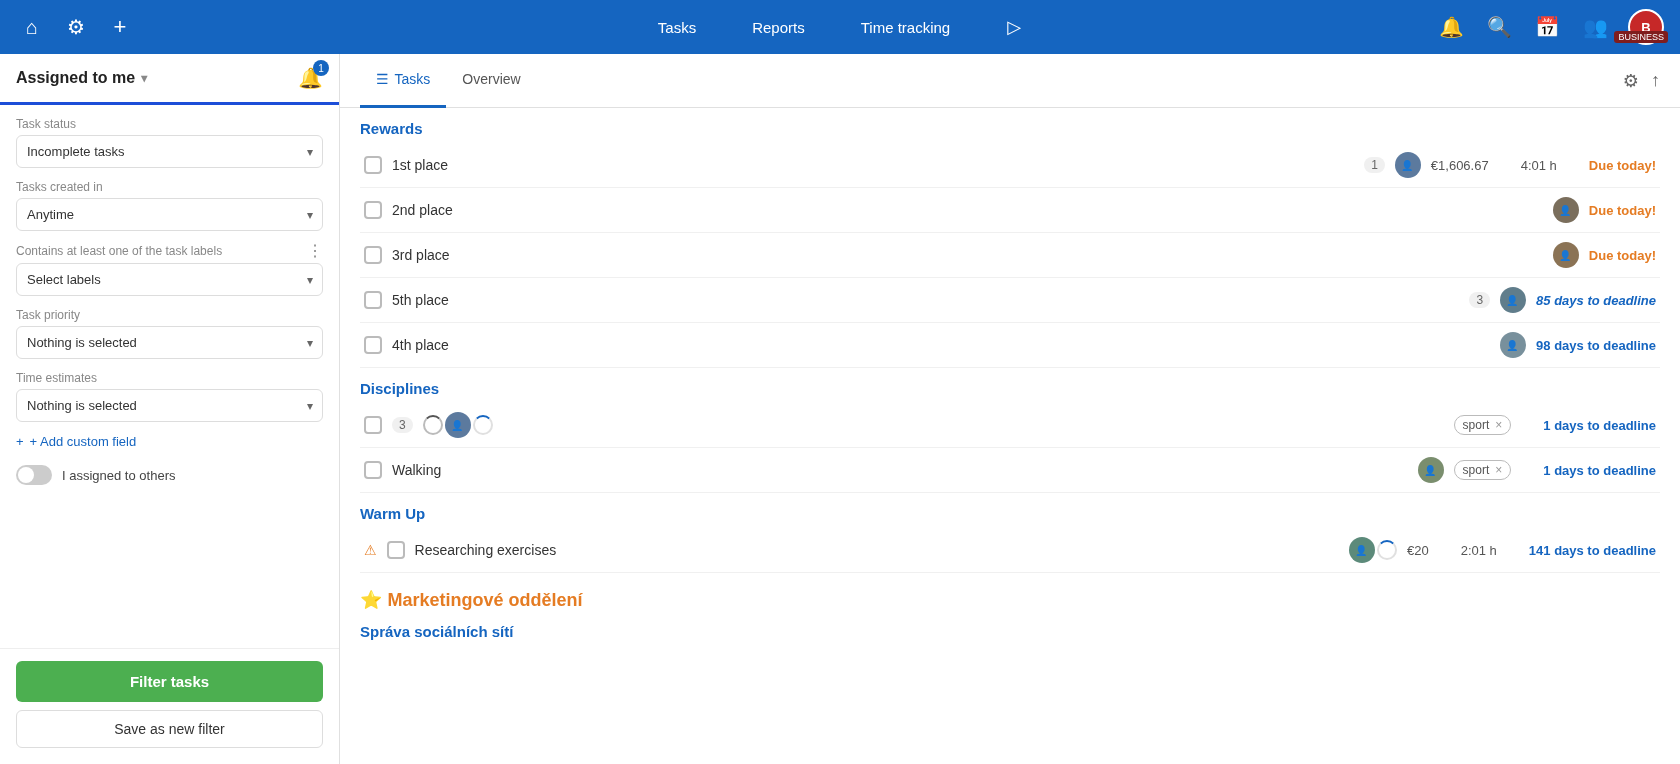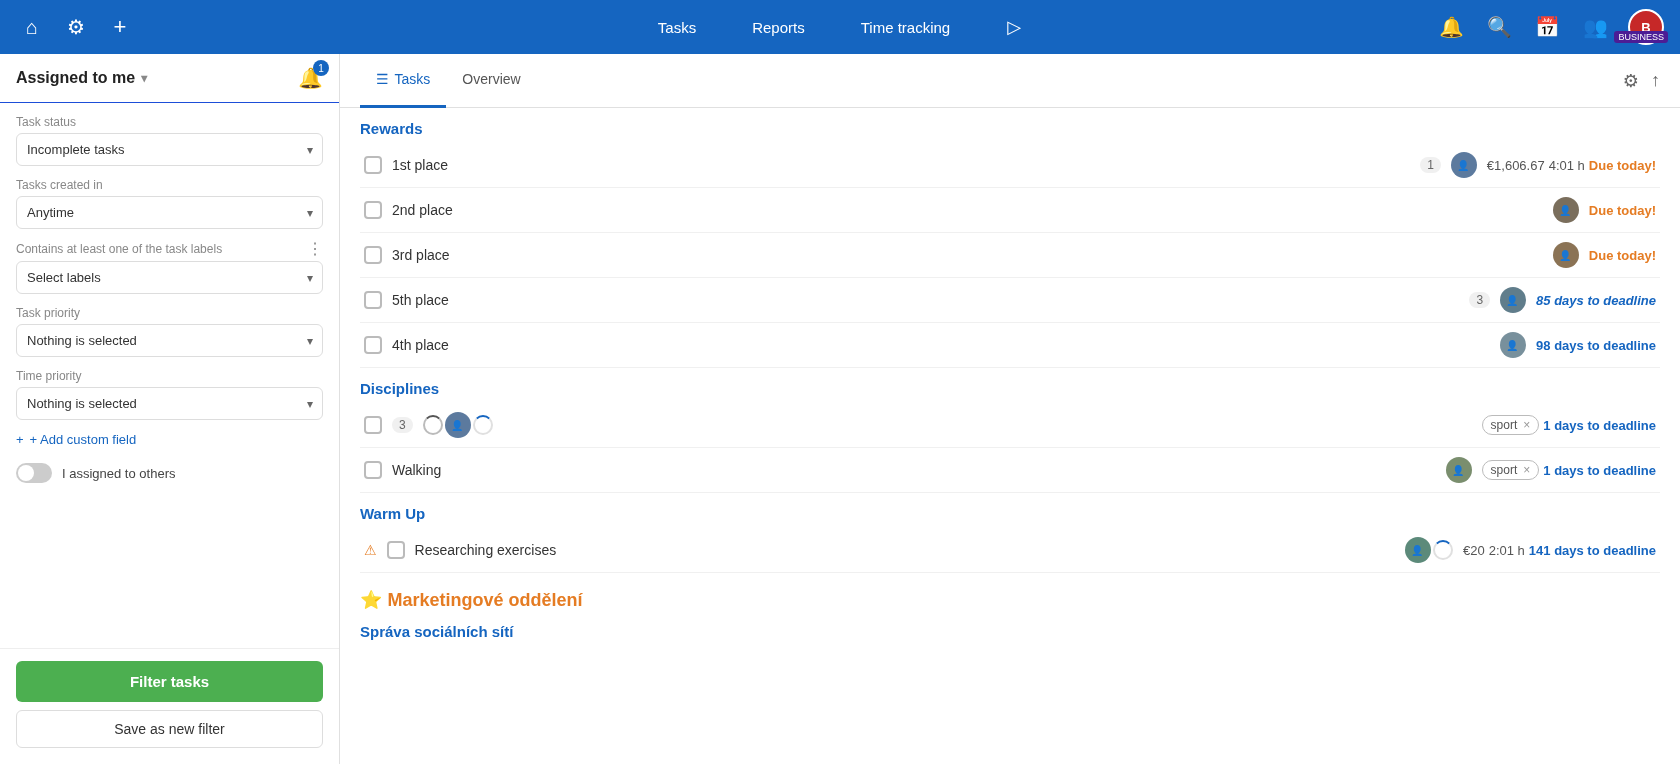--- a/index.html
+++ b/index.html
@@ -47,21 +47,21 @@
     .avatar-circle {
       width: 36px; height: 36px;
       border-radius: 50%;
       background: #c62828;
       display: flex; align-items: center; justify-content: center;
       color: #fff; font-size: 13px; font-weight: bold;
       border: 2px solid #fff;
       cursor: pointer;
     }
     .business-badge {
-      background: #4c1d95;
+      background: #7f1d1d;
       color: #fff;
       font-size: 9px;
       padding: 1px 4px;
       border-radius: 3px;
       position: absolute;
       bottom: 2px;
       right: -4px;
     }
     .avatar-wrap { position: relative; }
 
@@ -76,21 +76,21 @@
       border-right: 1px solid #e0e0e0;
       display: flex;
       flex-direction: column;
       overflow: hidden;
     }
     .sidebar-header {
       padding: 12px 16px;
       display: flex;
       align-items: center;
       justify-content: space-between;
-      border-bottom: 1px solid #1d4ed8;
+      border-bottom: 3px solid #1d4ed8;
     }
     .sidebar-title {
       display: flex;
       align-items: center;
       gap: 6px;
       font-size: 16px;
       font-weight: 600;
       color: #222;
       cursor: pointer;
     }
@@ -268,21 +268,21 @@
     }
     .task-avatar {
       width: 26px; height: 26px;
       border-radius: 50%;
       background: #78909c;
       display: flex; align-items: center; justify-content: center;
       color: #fff; font-size: 10px;
       flex-shrink: 0;
     }
     .task-avatars { display: flex; gap: 2px; align-items: center; }
-    .task-meta { display: flex; align-items: center; gap: 4px; margin-left: auto; }
+    .task-meta { display: flex; align-items: center; gap: 32px; margin-left: auto; }
     .task-price { font-size: 13px; color: #555; white-space: nowrap; }
     .task-time { font-size: 13px; color: #555; white-space: nowrap; }
     .task-deadline { font-size: 13px; white-space: nowrap; }
     .due-today { color: #e57c23; font-weight: 600; }
     .days-85 { color: #1565c0; font-weight: 600; font-style: italic; }
     .days-98 { color: #1565c0; font-weight: 600; }
     .days-1 { color: #1565c0; font-weight: 600; }
     .days-141 { color: #1565c0; font-weight: 600; }
 
     .sport-tag {
@@ -419,21 +419,21 @@
       <div class="select-wrap">
         <select>
           <option>Nothing is selected</option>
           <option>Low</option>
           <option>Medium</option>
           <option>High</option>
         </select>
         <span class="select-arrow">▾</span>
       </div>
 
-      <div class="field-label">Time priority</div>
+      <div class="field-label">Time estimates</div>
       <div class="select-wrap">
         <select>
           <option>Nothing is selected</option>
         </select>
         <span class="select-arrow">▾</span>
       </div>
 
       <div class="custom-field-add">
         <span>+</span>
         <span>+ Add custom field</span>

